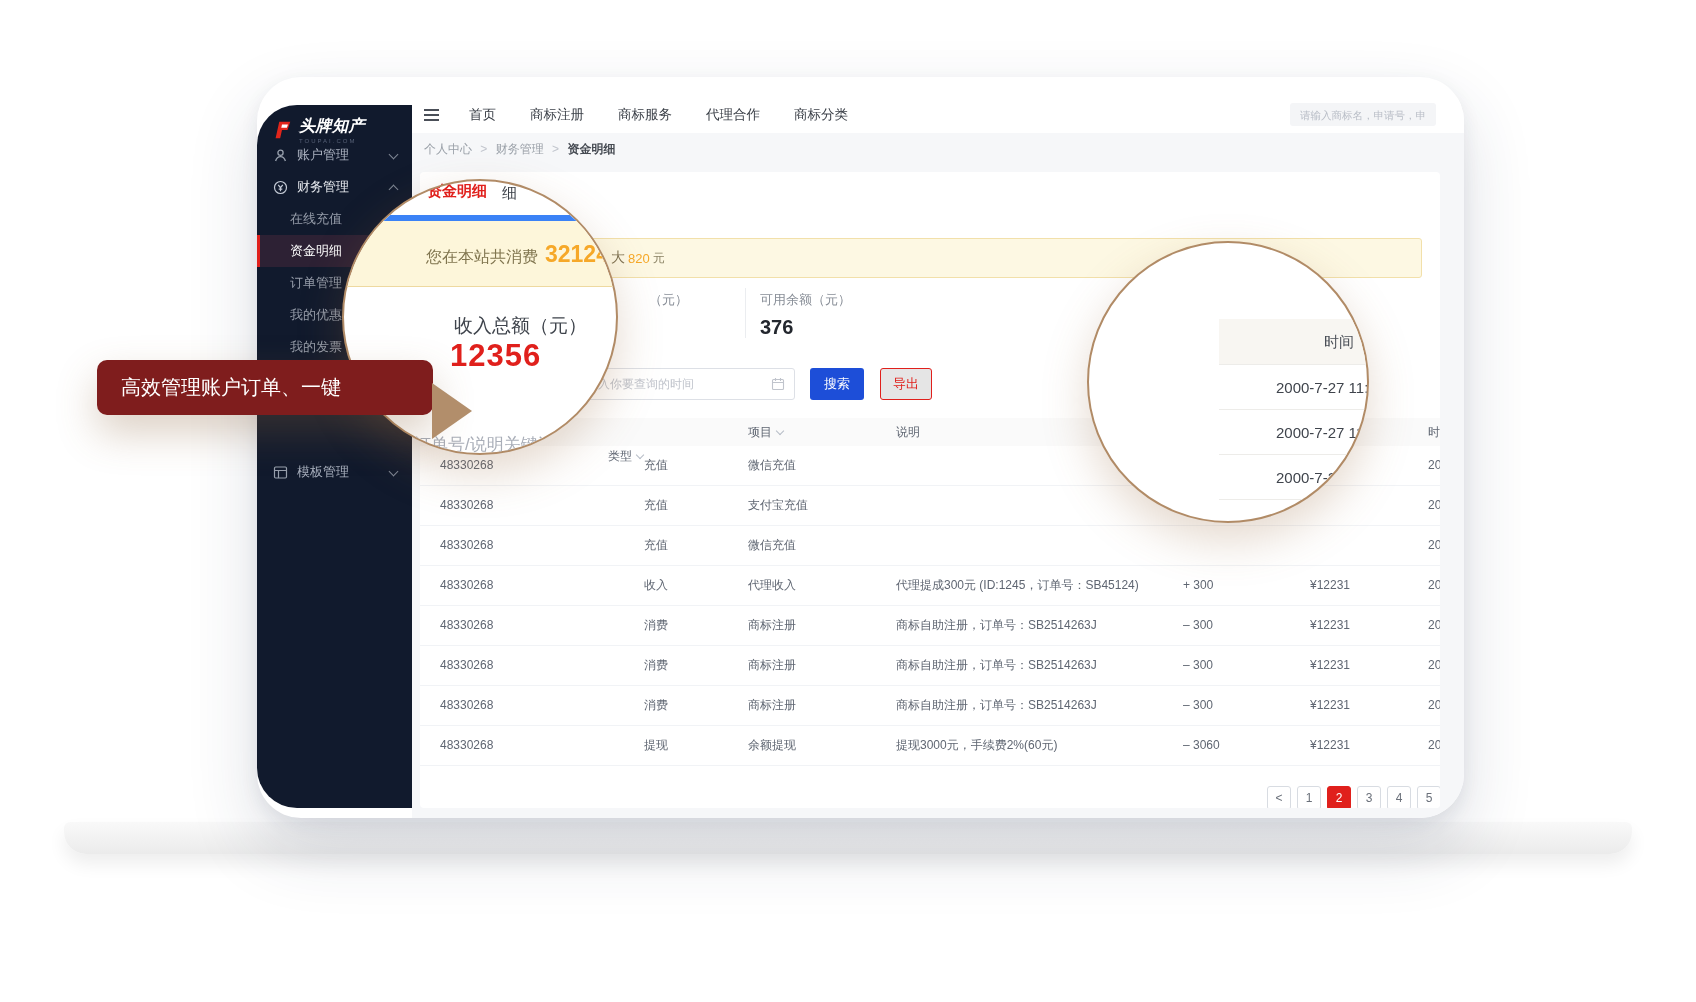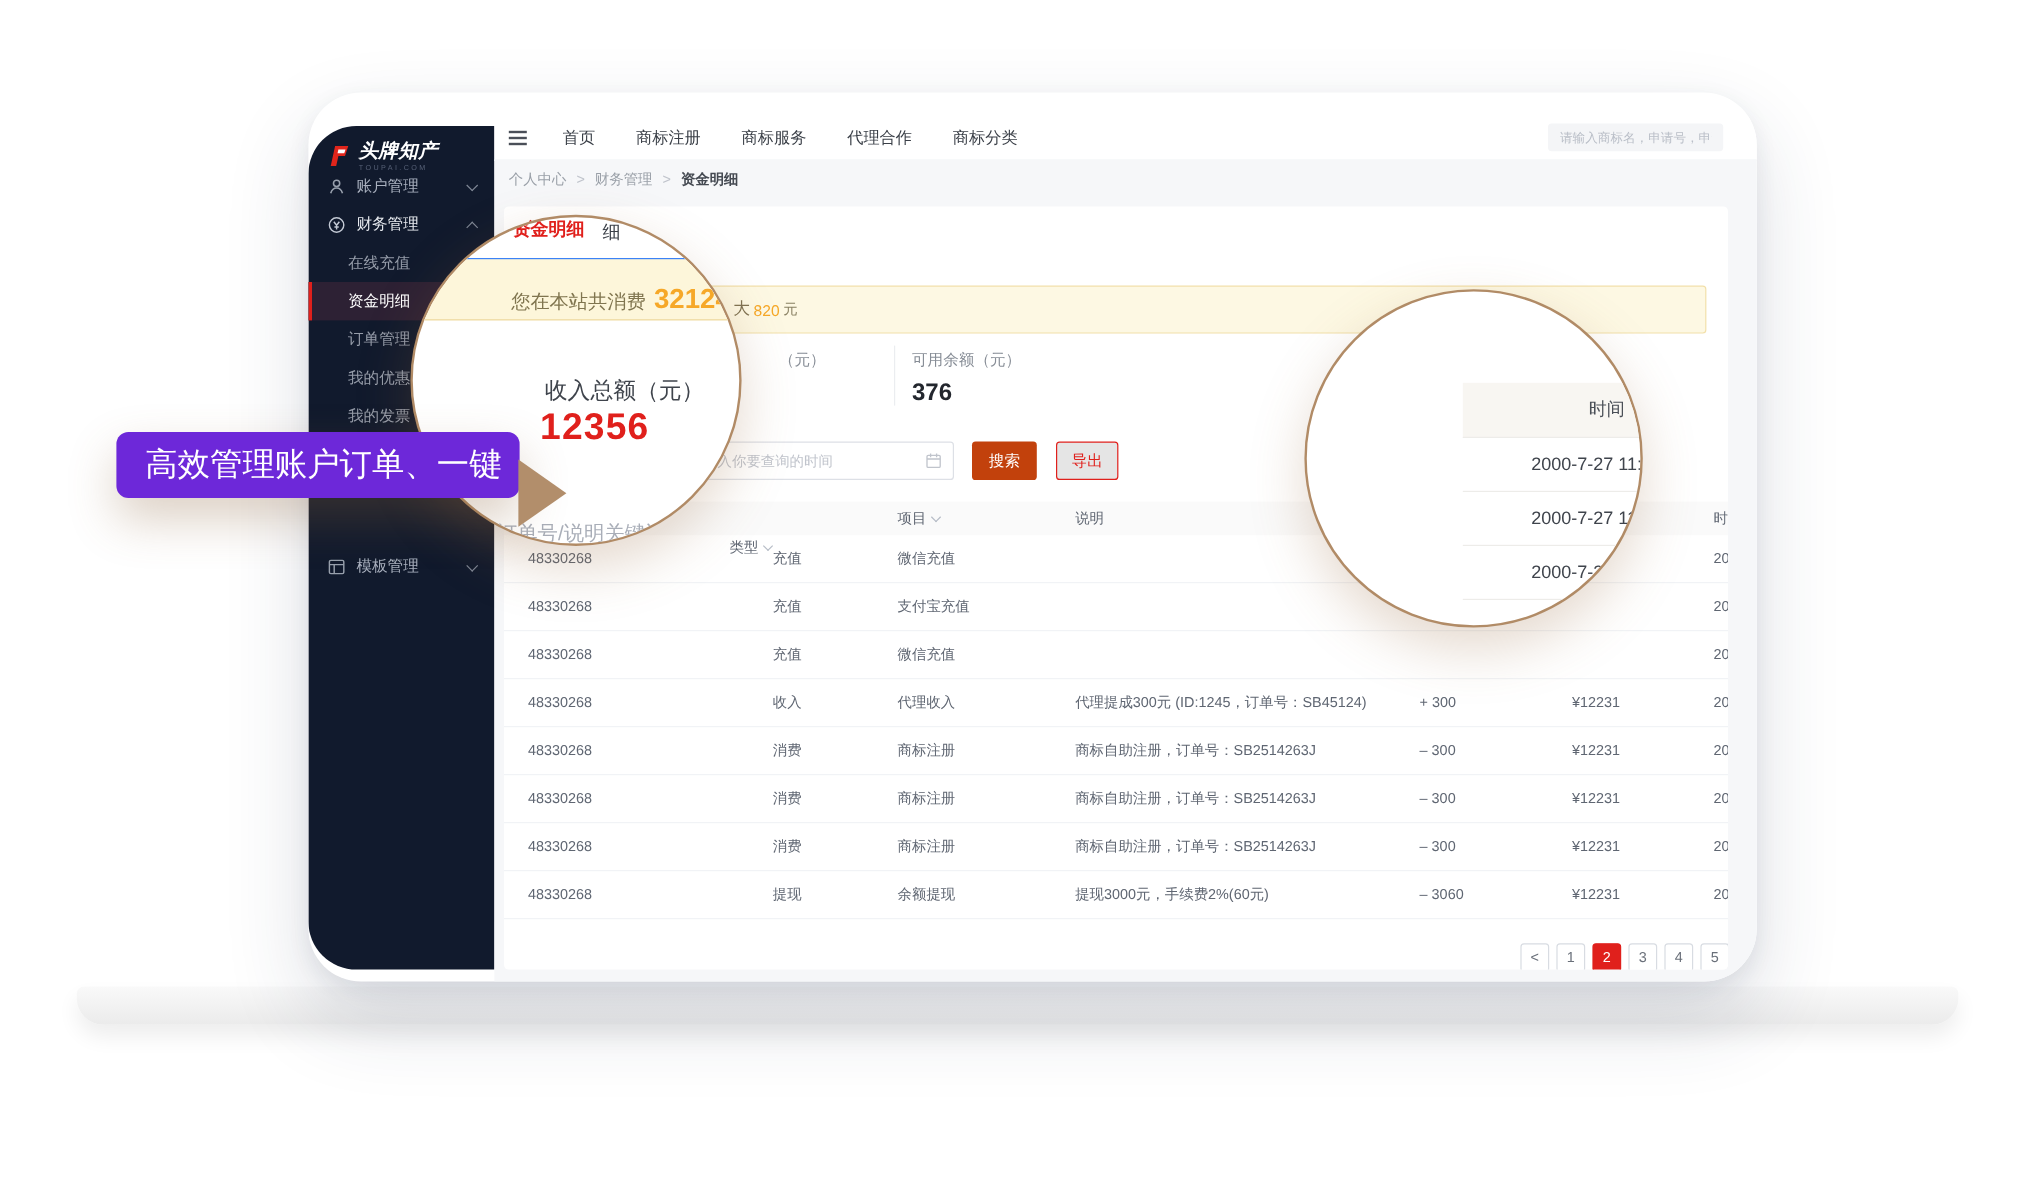--- a/index.html
+++ b/index.html
@@ -66,21 +66,21 @@
   .stat3{position:absolute;left:340px;top:119px;}
   .statlabel{font-size:13px;color:#878d96;}
   .statvalue{margin-top:7px;font-size:20px;font-weight:700;color:#23272e;}
 
   .daterange{position:absolute;left:143px;top:196px;width:232px;height:32px;border:1px solid #dde0e6;
              border-radius:3px;background:#fff;box-sizing:border-box;}
   .daterange input{width:100%;height:100%;border:0;background:transparent;padding:0 30px 0 10px;
                    font-size:12px;color:#606266;box-sizing:border-box;}
   .daterange input::placeholder{color:#c0c4cc;}
   .calicon{position:absolute;right:9px;top:8px;}
-  .btn-search{position:absolute;left:390px;top:196px;width:54px;height:32px;background:#c2410c;color:#fff;
+  .btn-search{position:absolute;left:390px;top:196px;width:54px;height:32px;background:#1d4ed8;color:#fff;
               border:0;border-radius:3px;font-size:13px;cursor:pointer;}
   .btn-export{position:absolute;left:460px;top:196px;width:52px;height:32px;background:#e5e5e5;color:#e0201c;
               border:1px solid #e0201c;border-radius:3px;font-size:13px;cursor:pointer;box-sizing:border-box;}
 
   .thead{position:absolute;left:0;top:246px;width:1020px;height:28px;background:#fafafa;font-size:12px;color:#5f6672;}
   .th{position:absolute;top:0;height:28px;line-height:28px;white-space:nowrap;}
   .hchev{display:inline-block;width:5px;height:5px;border-right:1.3px solid #b6bcc6;border-bottom:1.3px solid #b6bcc6;
          transform:rotate(45deg);margin-left:5px;vertical-align:2px;}
   .tbody{position:absolute;left:0;top:274px;width:1020px;}
   .trow{position:relative;height:39px;border-bottom:1px solid #f1f3f6;font-size:12px;color:#5f6672;}
@@ -93,38 +93,38 @@
   .pg{width:24px;height:24px;border:1px solid #d8dce2;border-radius:3px;background:#fff;color:#6a707a;
       font-size:12px;display:flex;align-items:center;justify-content:center;cursor:pointer;box-sizing:border-box;}
   .pg.active{background:#e0201c;border-color:#e0201c;color:#fff;}
 
   
   .circle{position:absolute;border-radius:50%;background:#fff;border:2px solid #b18b66;overflow:hidden;z-index:3;
           box-shadow:0 18px 45px rgba(150,105,60,.25);}
   .circle-left{left:342px;top:179px;width:272px;height:272px;}
   .cl-tab{position:absolute;left:83px;top:1px;font-size:15px;color:#e0201c;font-weight:600;}
   .cl-tabfrag{position:absolute;left:158px;top:3px;font-size:15px;color:#3a3f47;}
-  .cl-banner{position:absolute;left:-4px;top:34px;width:300px;height:52px;background:#fdf6da;
-             border-top:1px solid #3b82f6;border-bottom:1px solid #eed9a0;box-sizing:border-box;}
+  .cl-banner{position:absolute;left:-4px;top:34px;width:300px;height:72px;background:#fdf6da;
+             border-top:6px solid #3b82f6;border-bottom:1px solid #eed9a0;box-sizing:border-box;}
   .cl-bannertext{position:absolute;left:86px;top:20px;display:flex;align-items:baseline;white-space:nowrap;}
   .cl-bprefix{font-size:16px;color:#80754f;}
   .cl-bamt{font-size:23px;font-weight:700;color:#f6a828;margin-left:7px;}
   .cl-statlabel{position:absolute;left:110px;top:132px;font-size:19px;color:#3f444c;}
   .cl-statvalue{position:absolute;left:106px;top:157px;font-size:31px;font-weight:700;color:#e0201c;letter-spacing:1px;}
   .cl-keyword{position:absolute;left:70px;top:252px;font-size:17px;color:#a9aeb8;white-space:nowrap;}
 
   .circle-right{left:1087px;top:241px;width:278px;height:278px;}
   .cr-table{position:absolute;left:130px;top:76px;width:175px;}
   .cr-head{height:46px;line-height:46px;background:#f8f6f2;padding-left:105px;font-size:15px;color:#4a4f57;
            border-bottom:1px solid #edece9;box-sizing:border-box;}
   .cr-row{height:45px;line-height:45px;padding-left:57px;font-size:15px;color:#3f444c;
           border-bottom:1px solid #edece9;white-space:nowrap;box-sizing:border-box;}
 
   
-  .callout{position:absolute;background:#6d28d9;border-radius:10px;color:#fff;font-size:27px;line-height:37px;
+  .callout{position:absolute;background:#7f1d1d;border-radius:10px;color:#fff;font-size:20px;line-height:37px;
            z-index:4;box-shadow:0 18px 40px rgba(140,100,60,.30);box-sizing:border-box;}
   .callout-left{left:97px;top:360px;width:336px;padding:9px 0 9px 24px;}
   .callout-right{left:845px;top:441px;width:392px;padding:10px 0 10px 26px;}
   .arrow{position:absolute;width:0;height:0;}
   .arrow-left{right:-39px;top:23px;border-top:28px solid transparent;border-bottom:28px solid transparent;border-left:40px solid #b28e6b;}
   .arrow-right{right:-29px;top:22px;border-top:24px solid transparent;border-bottom:24px solid transparent;border-left:30px solid #b28e6b;}
 </style>
 </head>
 <body>
 

